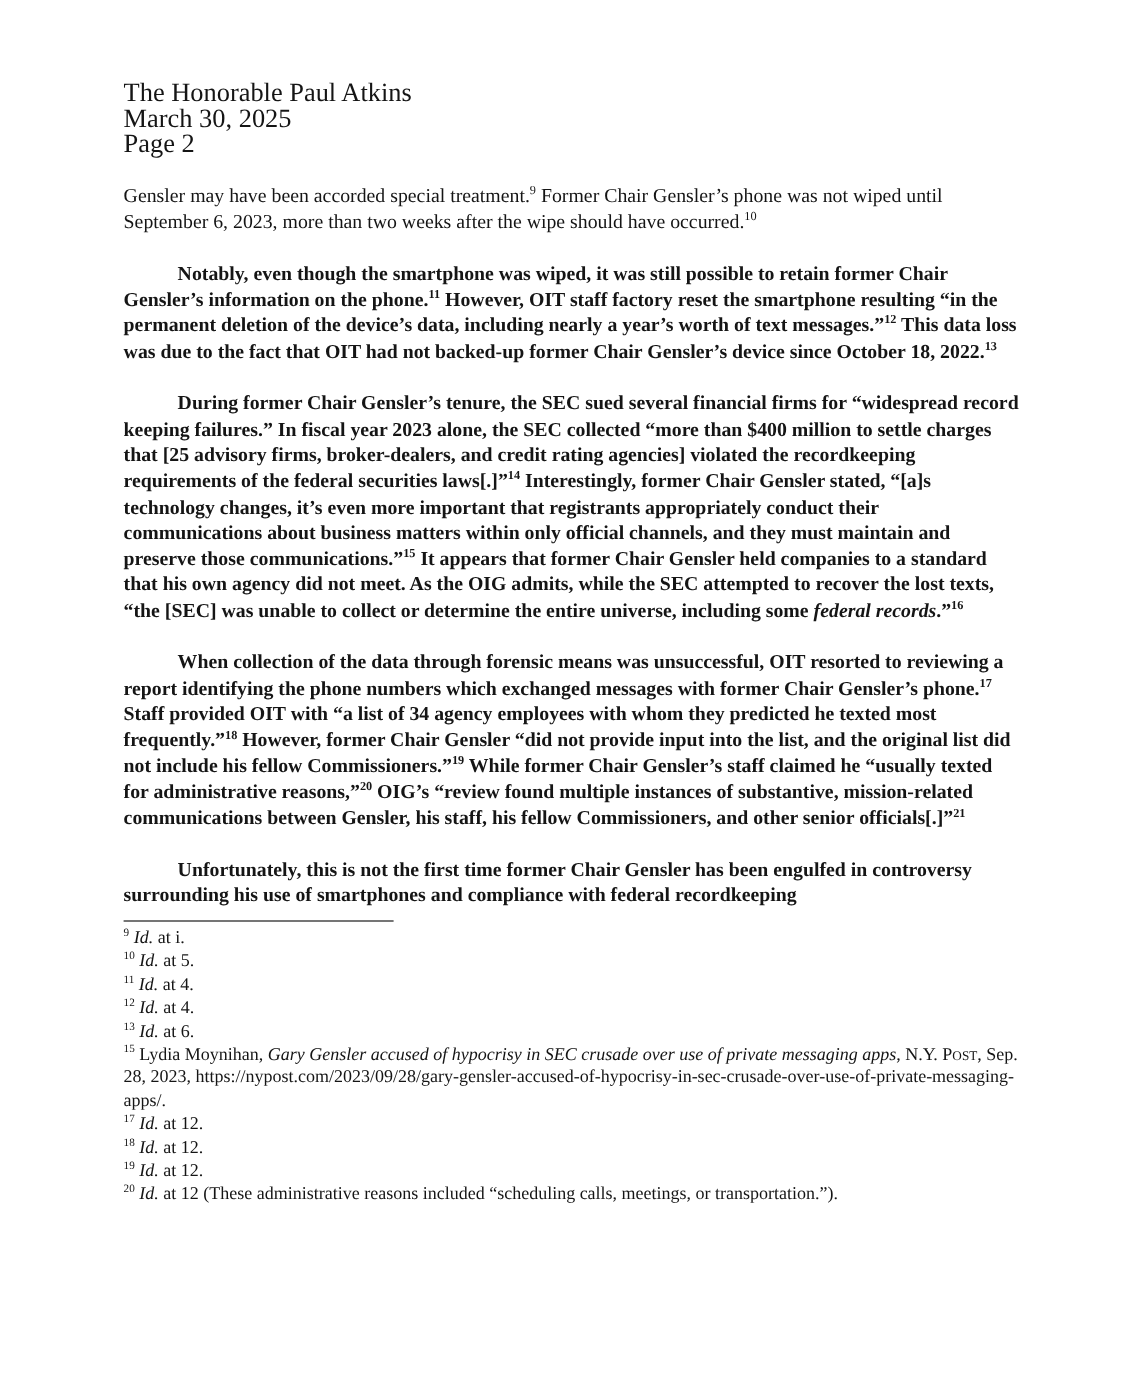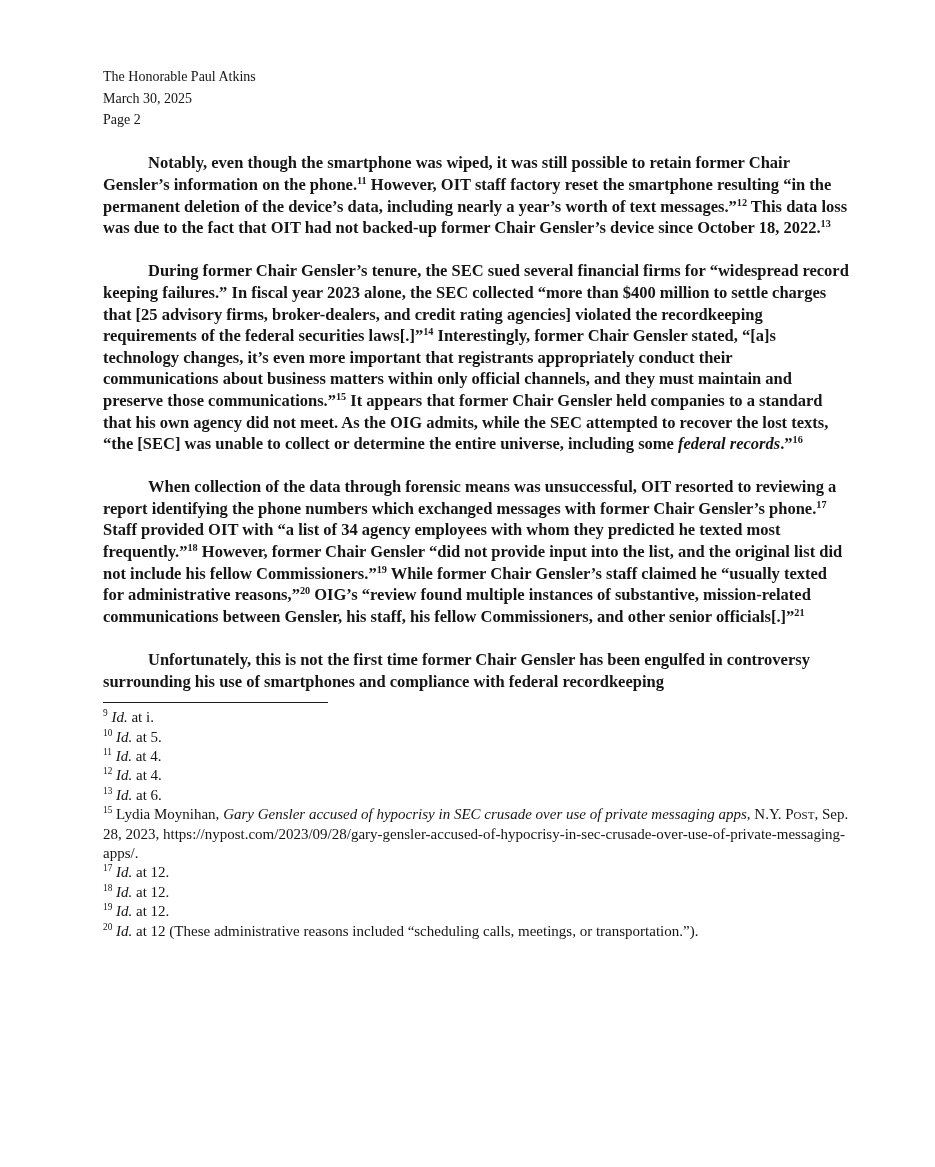--- a/index.html
+++ b/index.html
@@ -11,21 +11,21 @@
     font-family: "Liberation Serif", "DejaVu Serif", serif;
     overflow: hidden;
   }
   .page {
     box-sizing: border-box;
     width: 935px;
     height: 1167px;
     padding: 66px 85px 0 103px;
   }
   .header {
-    font-size: 14px;
+    font-size: 22px;
     line-height: 21.6px;
   }
   .header div { white-space: nowrap; }
   .body-paragraphs p.para {
     font-size: 16.5px;
     line-height: 21.6px;
     margin: 21.6px 0 0 0;
     text-align: left;
   }
   .body-paragraphs p.para.indent { text-indent: 45px; font-weight: bold; }
@@ -50,20 +50,21 @@
 <body>
 
 <div class="page">
   <div class="header">
     <div>The Honorable Paul Atkins</div>
     <div>March 30, 2025</div>
     <div>Page 2</div>
   </div>
 
   <div class="body-paragraphs">
+      <p class="para"><span class="n">Gensler may have been accorded special treatment.</span><span class="sup">9</span><span class="n"> Former Chair Gensler’s phone was not wiped until September 6, 2023, more than two weeks after the wipe should have occurred.</span><span class="sup">10</span></p>
       <p class="para indent"><span class="n">Notably, even though the smartphone was wiped, it was still possible to retain former Chair Gensler’s information on the phone.</span><span class="sup">11</span><span class="n"> However, OIT staff factory reset the smartphone resulting “in the permanent deletion of the device’s data, including nearly a year’s worth of text messages.”</span><span class="sup">12</span><span class="n"> This data loss was due to the fact that OIT had not backed-up former Chair Gensler’s device since October 18, 2022.</span><span class="sup">13</span></p>
       <p class="para indent"><span class="n">During former Chair Gensler’s tenure, the SEC sued several financial firms for “widespread record keeping failures.” In fiscal year 2023 alone, the SEC collected “more than $400 million to settle charges that [25 advisory firms, broker-dealers, and credit rating agencies] violated the recordkeeping requirements of the federal securities laws[.]”</span><span class="sup">14</span><span class="n"> Interestingly, former Chair Gensler stated, “[a]s technology changes, it’s even more important that registrants appropriately conduct their communications about business matters within only official channels, and they must maintain and preserve those communications.”</span><span class="sup">15</span><span class="n"> It appears that former Chair Gensler held companies to a standard that his own agency did not meet. As the OIG admits, while the SEC attempted to recover the lost texts, “the [SEC] was unable to collect or determine the entire universe, including some </span><span class="i">federal records</span><span class="n">.”</span><span class="sup">16</span></p>
       <p class="para indent"><span class="n">When collection of the data through forensic means was unsuccessful, OIT resorted to reviewing a report identifying the phone numbers which exchanged messages with former Chair Gensler’s phone.</span><span class="sup">17</span><span class="n"> Staff provided OIT with “a list of 34 agency employees with whom they predicted he texted most frequently.”</span><span class="sup">18</span><span class="n"> However, former Chair Gensler “did not provide input into the list, and the original list did not include his fellow Commissioners.”</span><span class="sup">19</span><span class="n"> While former Chair Gensler’s staff claimed he “usually texted for administrative reasons,”</span><span class="sup">20</span><span class="n"> OIG’s “review found multiple instances of substantive, mission-related communications between Gensler, his staff, his fellow Commissioners, and other senior officials[.]”</span><span class="sup">21</span></p>
       <p class="para indent"><span class="n">Unfortunately, this is not the first time former Chair Gensler has been engulfed in controversy surrounding his use of smartphones and compliance with federal recordkeeping</span></p>
     </div>
 
   <hr class="fn-sep">
 
   <div class="footnotes">
       <div class="footnote"><span class="sup">9</span> <span class="i">Id.</span><span class="n"> at i.</span></div>

